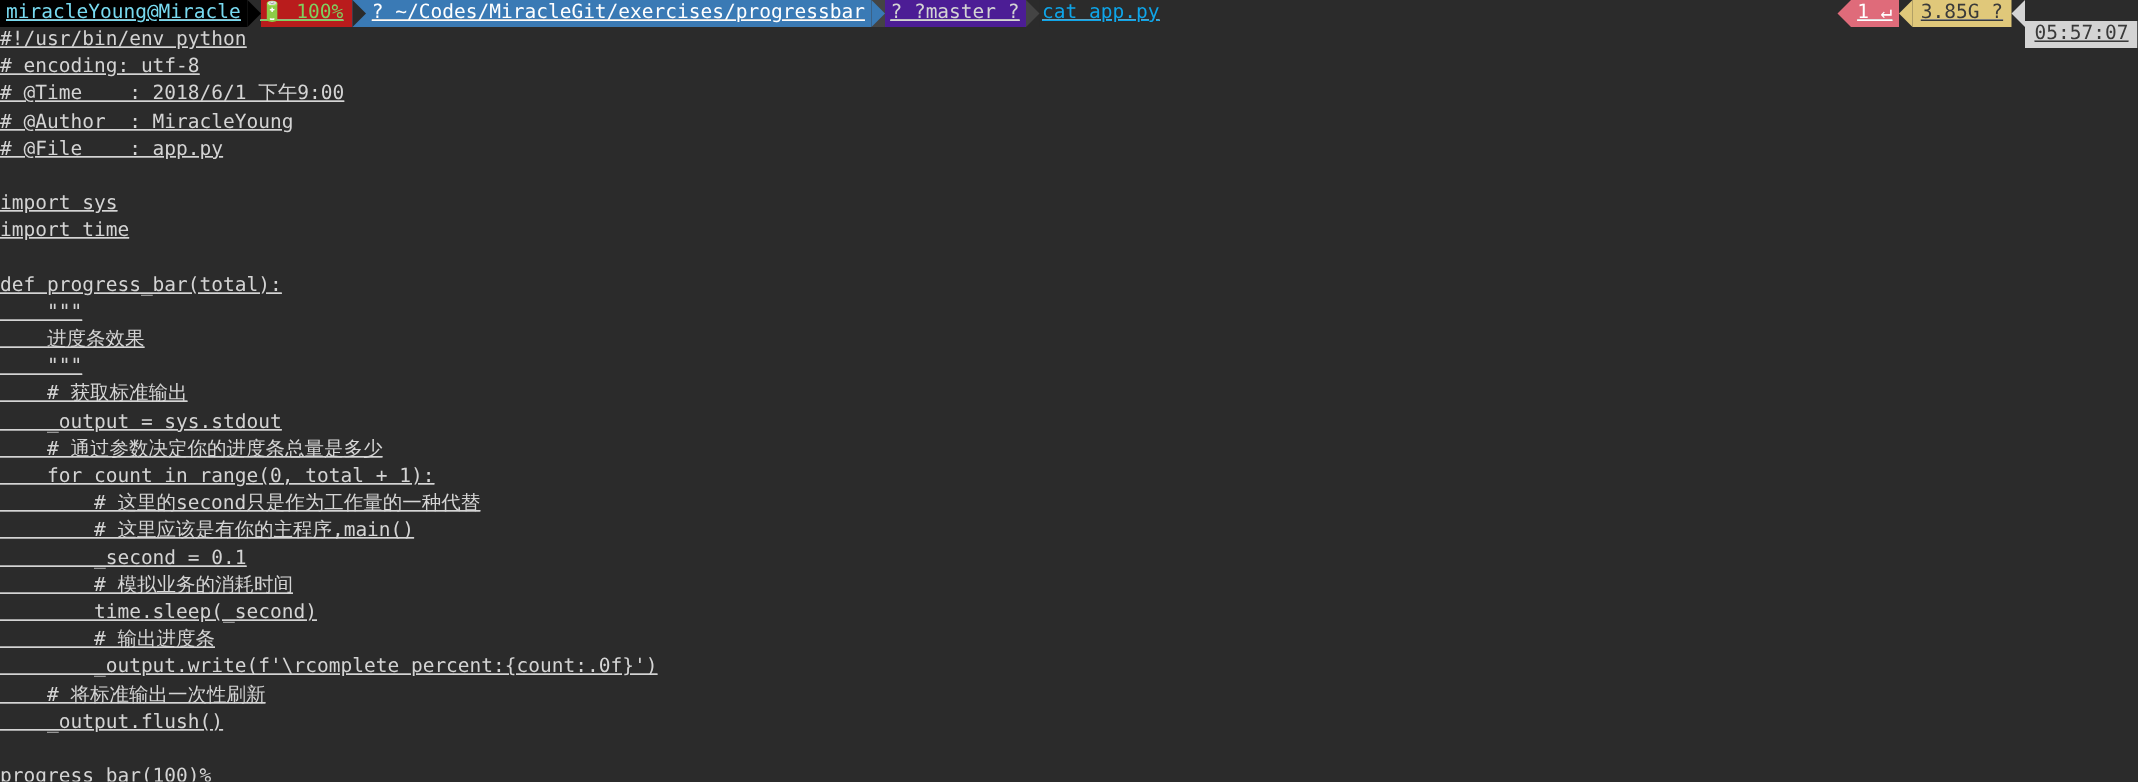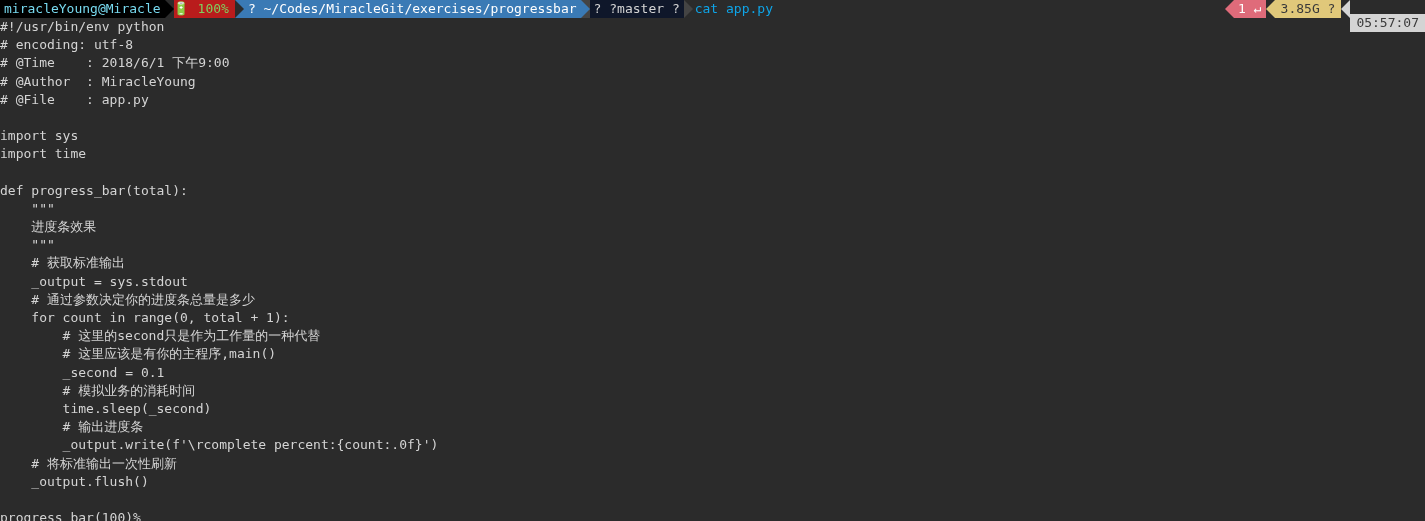--- a/index.html
+++ b/index.html
@@ -1,18 +1,19 @@
 <!DOCTYPE html>
 <html><head>
   <meta charset="utf-8">
   <style>
     * {
       margin: 0;
       padding: 0;
       box-sizing: border-box;
+      text-decoration: underline;
     }
     body {
       background: #2b2b2b;
       font-family: 'Menlo', 'Monaco', 'Consolas', monospace;
       font-size: 13px;
       line-height: 1.4;
       color: #d4d4d4;
       width: 1425px;
       height: 521px;
       overflow: hidden;
@@ -38,21 +39,21 @@
       width: 0;
       height: 0;
       border-top: 9px solid transparent;
       border-bottom: 9px solid transparent;
     }
     .arr-user { border-left: 9px solid #000000; background: #2b2b2b; }
     .seg-battery { background: #b91c1c; color: #7fcf5f; padding: 0 6px 0 0; }
     .arr-battery { border-left: 9px solid #2b2b2b; background: #3a7ab5; }
     .seg-path { background: #3a7ab5; color: #ffffff; }
     .arr-path { border-left: 9px solid #3a7ab5; background: #444444; }
-    .seg-branch { background: #0f172a; color: #d4d4d4; }
+    .seg-branch { background: #4c1d95; color: #d4d4d4; }
     .arr-branch { border-left: 9px solid #444444; background: #2b2b2b; }
     .seg-cmd { color: #0ea5e9; padding-left: 2px; }
     
     .right-status {
       margin-left: auto;
       display: flex;
       align-items: center;
     }
     .larrow {
       display: inline-block;

